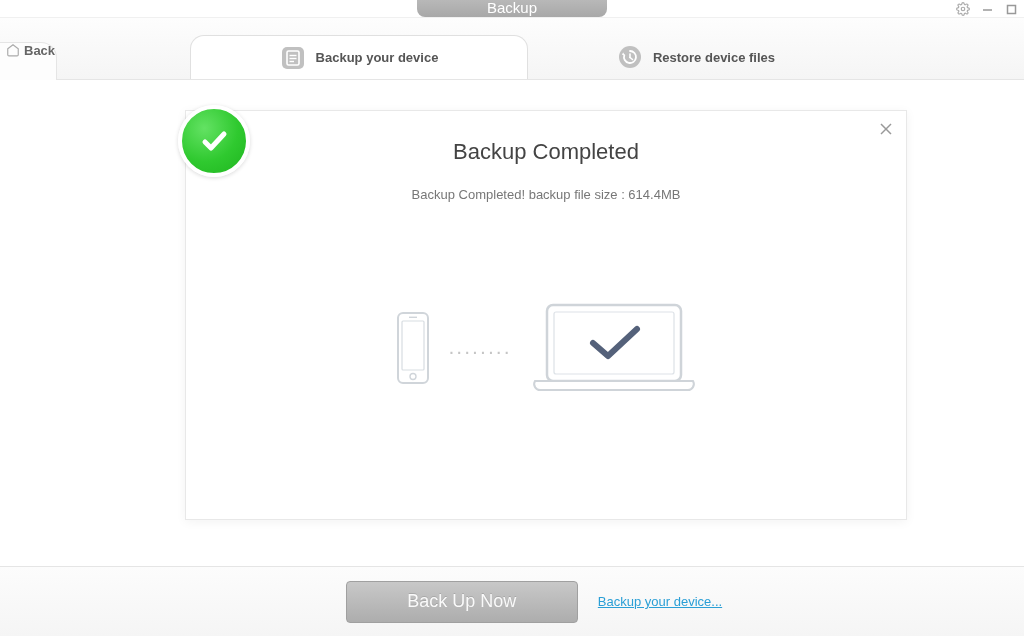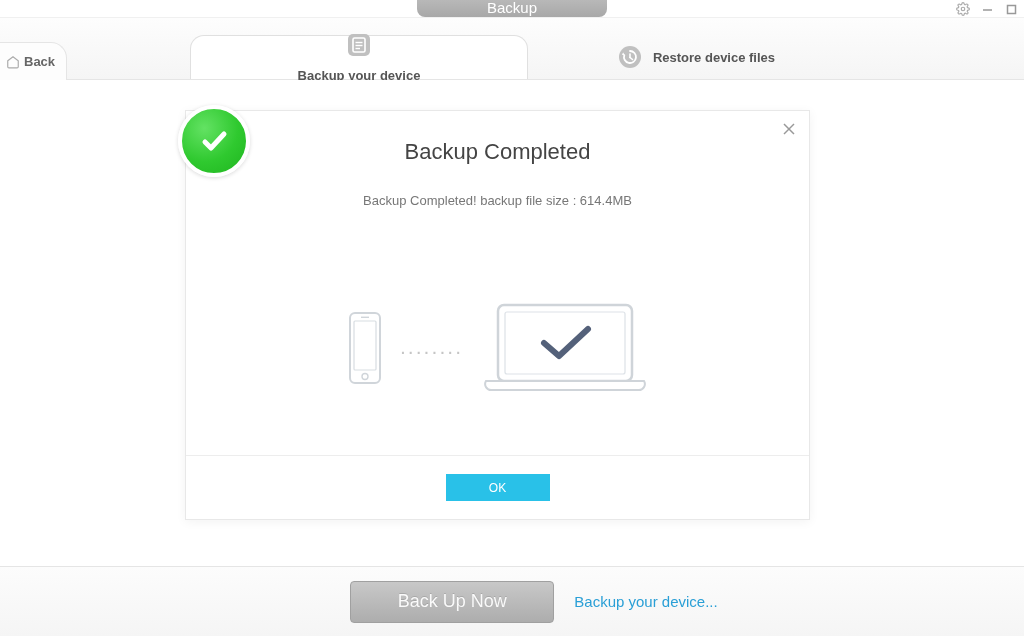--- a/index.html
+++ b/index.html
@@ -59,28 +59,27 @@
       height: 62px;
       background: linear-gradient(180deg, #fdfdfd 0%, #f5f5f5 100%);
       border-bottom: 1px solid #e5e5e5;
       position: relative;
     }
     .back-tab {
       position: absolute;
       left: 0;
       top: 24px;
       height: 38px;
-      width: 67px;
+      width: 57px;
       background: #fdfdfd;
       border: 1px solid #e5e5e5;
       border-left: none;
       border-bottom: none;
       border-radius: 0 16px 0 0;
       display: flex;
-      align-items: center;
       gap: 4px;
       padding-left: 6px;
       color: #666;
       font-size: 13px;
       font-weight: 600;
       cursor: pointer;
     }
     .tabs {
       position: absolute;
       left: 190px;
@@ -99,41 +98,40 @@
       font-weight: 600;
       color: #555;
       cursor: pointer;
       position: relative;
     }
     .tab.active {
       background: #ffffff;
       border-radius: 14px 14px 0 0;
       border: 1px solid #e0e0e0;
       border-bottom: none;
-      flex-direction: column;
     }
     .tab-icon {
       width: 26px;
       height: 26px;
       display: flex;
       align-items: center;
       justify-content: center;
     }
     
     .content {
       position: relative;
       height: 458px;
       background: #ffffff;
     }
     
     .dialog {
       position: absolute;
       left: 185px;
       top: 30px;
-      width: 625px;
+      width: 722px;
       height: 410px;
       background: #ffffff;
       border: 1px solid #e8e8e8;
       box-shadow: 0 2px 10px rgba(0,0,0,0.05);
     }
     .success-badge {
       position: absolute;
       left: -8px;
       top: -6px;
       width: 72px;
@@ -163,21 +161,21 @@
       text-align: center;
       font-size: 22px;
       color: #444;
       margin-top: 28px;
       font-weight: 400;
     }
     .dialog-subtitle {
       text-align: center;
       font-size: 13px;
       color: #777;
-      margin-top: 28px;
+      margin-top: 22px;
     }
     .illustration {
       position: absolute;
       left: 0;
       right: 0;
       top: 190px;
       display: flex;
       align-items: center;
       justify-content: center;
       gap: 16px;
@@ -227,38 +225,39 @@
       right: 0;
       height: 70px;
       background: linear-gradient(180deg, #fcfcfc 0%, #f5f5f5 100%);
       border-top: 1px solid #e5e5e5;
       display: flex;
       align-items: center;
       justify-content: center;
       gap: 20px;
     }
     .backup-now {
-      width: 204px;
+      width: 232px;
       height: 42px;
       background: linear-gradient(180deg, #c8c8c8 0%, #adadad 100%);
       border: 1px solid #a0a0a0;
       border-radius: 4px;
       color: #fafafa;
       font-size: 18px;
       display: flex;
       align-items: center;
       justify-content: center;
       cursor: pointer;
       text-shadow: 0 -1px 0 rgba(0,0,0,0.12);
       margin-left: 44px;
     }
     .backup-link {
       color: #2a9fd6;
-      font-size: 15px;
-      cursor: pointer;
+      font-size: 13px;
+      cursor: pointer;
+      text-decoration: underline;
     }
   </style>
 </head>
 <body>
 
 <div class="title-bar">
   <div class="title-pill">Backup</div>
   <div class="title-controls">
     <div class="title-gear">
       <svg width="14" height="14" viewBox="0 0 24 24" fill="none" stroke="#aaa" stroke-width="2">
@@ -339,22 +338,19 @@
       </svg>
       <div class="dots">........</div>
       <svg class="laptop-svg" viewBox="0 0 170 95">
         <rect x="18" y="4" width="134" height="76" rx="6" fill="#fff" stroke="#cfd4d9" stroke-width="2.5"></rect>
         <rect x="25" y="11" width="120" height="62" rx="2" fill="#fff" stroke="#dde2e7" stroke-width="1.2"></rect>
         <path d="M6 80 h158 a6 6 0 0 1 -6 9 H12 a6 6 0 0 1 -6 -9 z" fill="#fff" stroke="#cfd4d9" stroke-width="2"></path>
         <path d="M64 42 L79 55 L108 28" fill="none" stroke="#54617a" stroke-width="6" stroke-linecap="round" stroke-linejoin="round"></path>
       </svg>
     </div>
 
-    <div class="dialog-footer">
-      <div class="ok-btn">OK</div>
-    </div>
   </div>
 </div>
 
 <div class="bottom-bar">
   <div class="backup-now">Back Up Now</div>
   <div class="backup-link">Backup your device...</div>
 </div>
 
 </body></html>

